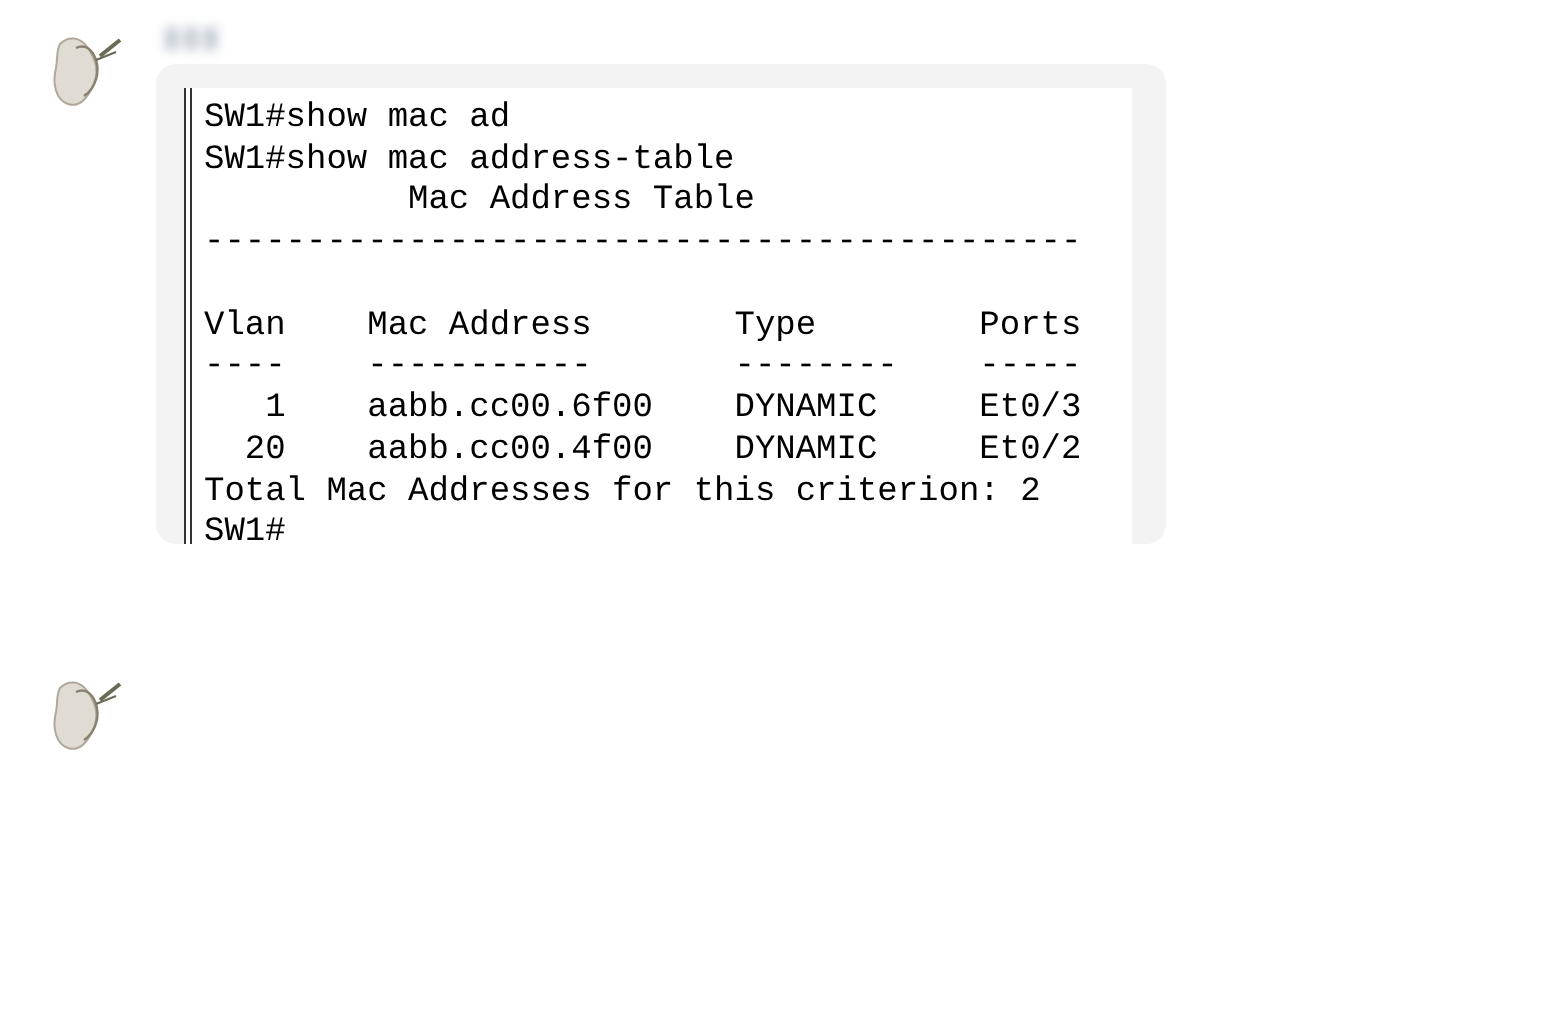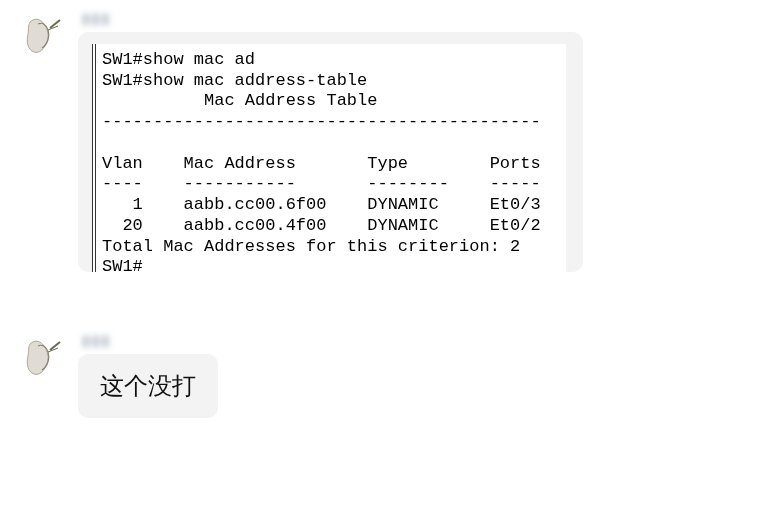--- a/index.html
+++ b/index.html
@@ -125,21 +125,15 @@
   <div class="message-row" style="margin-top:60px;">
     <div class="avatar">
       <svg viewBox="0 0 44 44">
         <rect x="0" y="0" width="44" height="44" fill="#ffffff" rx="4"></rect>
         <path d="M10 8 C14 4, 20 4, 24 10 C28 16, 30 22, 26 30 C24 34, 20 40, 14 38 C8 36, 6 28, 8 20 C9 14, 8 12, 10 8 Z" fill="#e0dcd4" stroke="#b0a898" stroke-width="1"></path>
         <path d="M18 10 C22 8, 26 10, 28 16 C30 22, 28 30, 22 34" fill="none" stroke="#8a8070" stroke-width="1.2"></path>
         <path d="M30 14 L40 6" stroke="#6a6a55" stroke-width="2"></path>
         <path d="M28 16 L38 12" stroke="#6a6a55" stroke-width="1"></path>
       </svg>
     </div>
-    <div class="msg-col">
-      <div class="username">▮▮▮</div>
-      <div class="bubble text-bubble">
-        <span>这个没打</span>
-      </div>
-    </div>
   </div>
 
 </div>
 
 </body></html>

